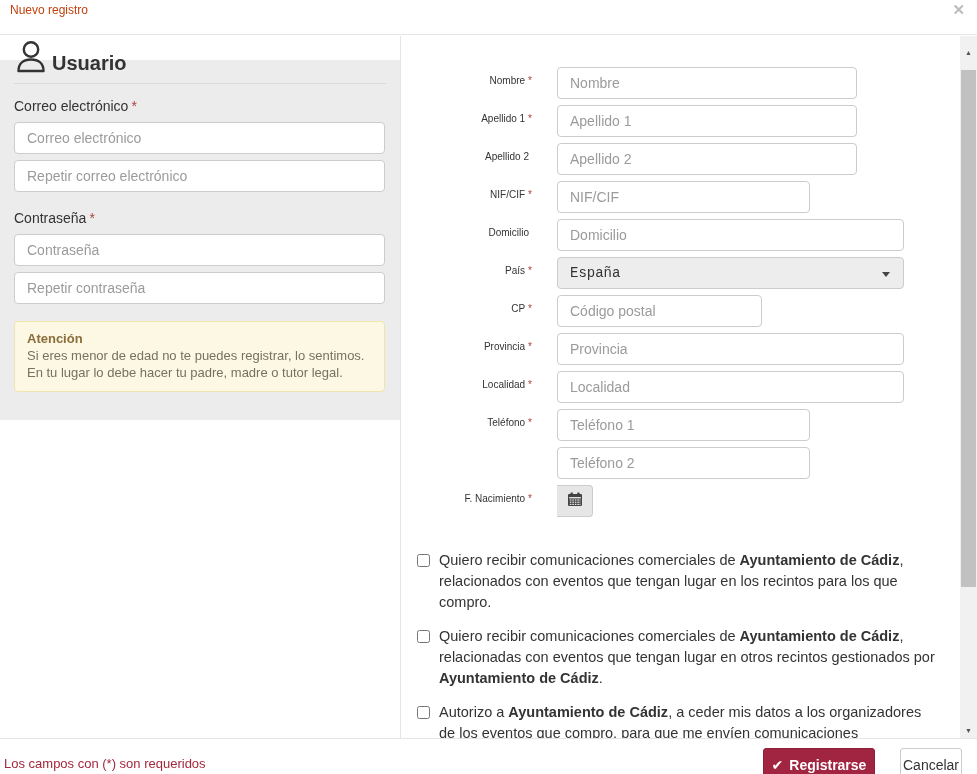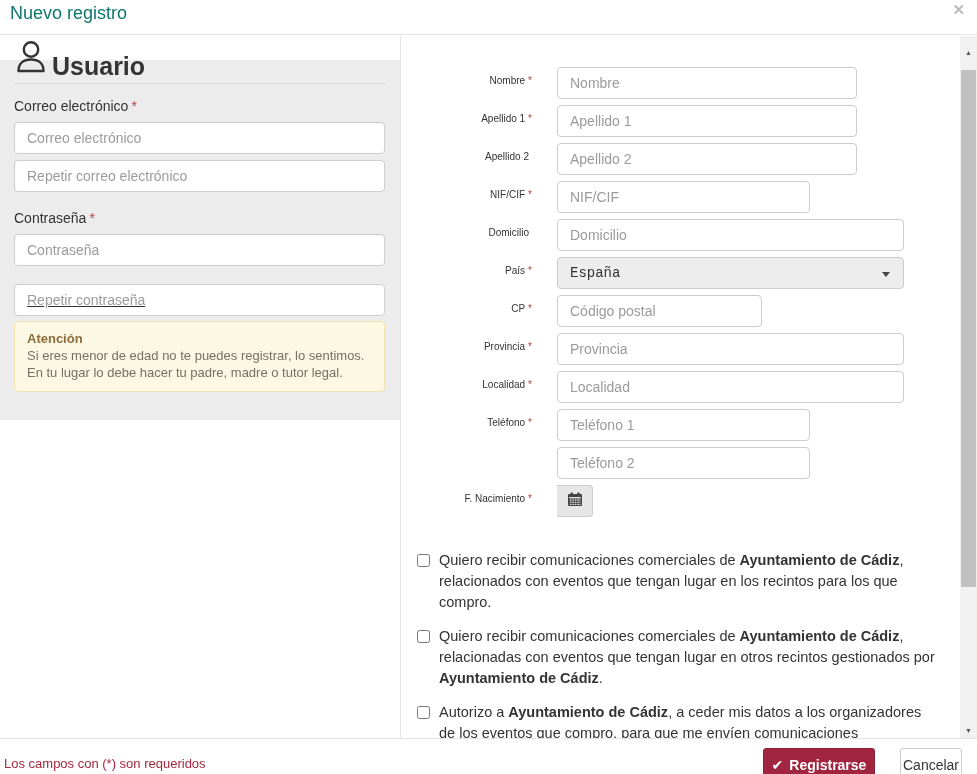--- a/index.html
+++ b/index.html
@@ -2,37 +2,37 @@
 <html><head>
 <meta charset="utf-8">
 <style>
   * { margin:0; padding:0; box-sizing:border-box; }
   html,body { width:977px; height:774px; background:#fff; overflow:hidden;
               font-family:"Liberation Sans", sans-serif; color:#333; font-size:14px; }
   .modal { position:relative; width:977px; height:774px; background:#fff; }
 
   
   .hdr { position:absolute; top:0; left:0; right:0; height:35px; border-bottom:1px solid #e5e5e5; background:#fff; }
-  .hdr-title { position:absolute; top:3px; left:10px; font-size:18px; color:#0f766e; }
+  .hdr-title { position:absolute; top:3px; left:10px; font-size:12px; color:#c2410c; }
   .hdr-close { position:absolute; top:0px; right:12px; font-size:15px; font-weight:bold; color:#bcbcbc; cursor:pointer; line-height:20px; }
 
   
   .left { position:absolute; top:36px; left:0; width:400px; height:702px; background:#fff; }
   .left-gray { position:absolute; top:24px; left:0; width:400px; height:360px; background:#ececec; }
   .user-icon { position:absolute; top:3px; left:13px; }
-  .user-heading { position:absolute; top:16px; left:52px; font-size:25px; font-weight:bold; color:#333; }
+  .user-heading { position:absolute; top:16px; left:52px; font-size:20px; font-weight:bold; color:#333; }
   .user-hr { position:absolute; top:47px; left:14px; width:372px; border-top:1px solid #d9d9d9; }
   .lp-label { position:absolute; left:14px; font-size:14px; color:#333; }
   .lp-label.l1 { top:62px; }
   .lp-label.l2 { top:174px; }
   .lp-input { position:absolute; left:14px; width:371px; height:32px; border:1px solid #ccc; border-radius:4px;
               background:#fff; padding:0 12px; font-size:14px; color:#333; font-family:"Liberation Sans", sans-serif; outline:none; }
   .lp-input::placeholder { color:#9b9b9b; opacity:1; }
   .lp-input.i1 { top:86px; } .lp-input.i2 { top:124px; }
-  .lp-input.i3 { top:198px; } .lp-input.i4 { top:248px;text-decoration:underline; }
+  .lp-input.i3 { top:198px; } .lp-input.i4 { top:236px; }
   .warn { position:absolute; top:285px; left:14px; width:371px; background:#fcf8e3; border:1px solid #f0e3ae;
           border-radius:4px; padding:9px 12px 10px 12px; }
   .warn-title { font-size:13px; font-weight:bold; color:#8a6d3b; margin-bottom:1px; }
   .warn-text { font-size:13px; color:#77715f; line-height:17px; }
 
   .vdiv { position:absolute; top:36px; left:400px; width:1px; height:702px; background:#e5e5e5; }
 
   
   .right { position:absolute; top:36px; left:401px; width:559px; height:702px; overflow:hidden; }
   .form { padding-top:31px; }

